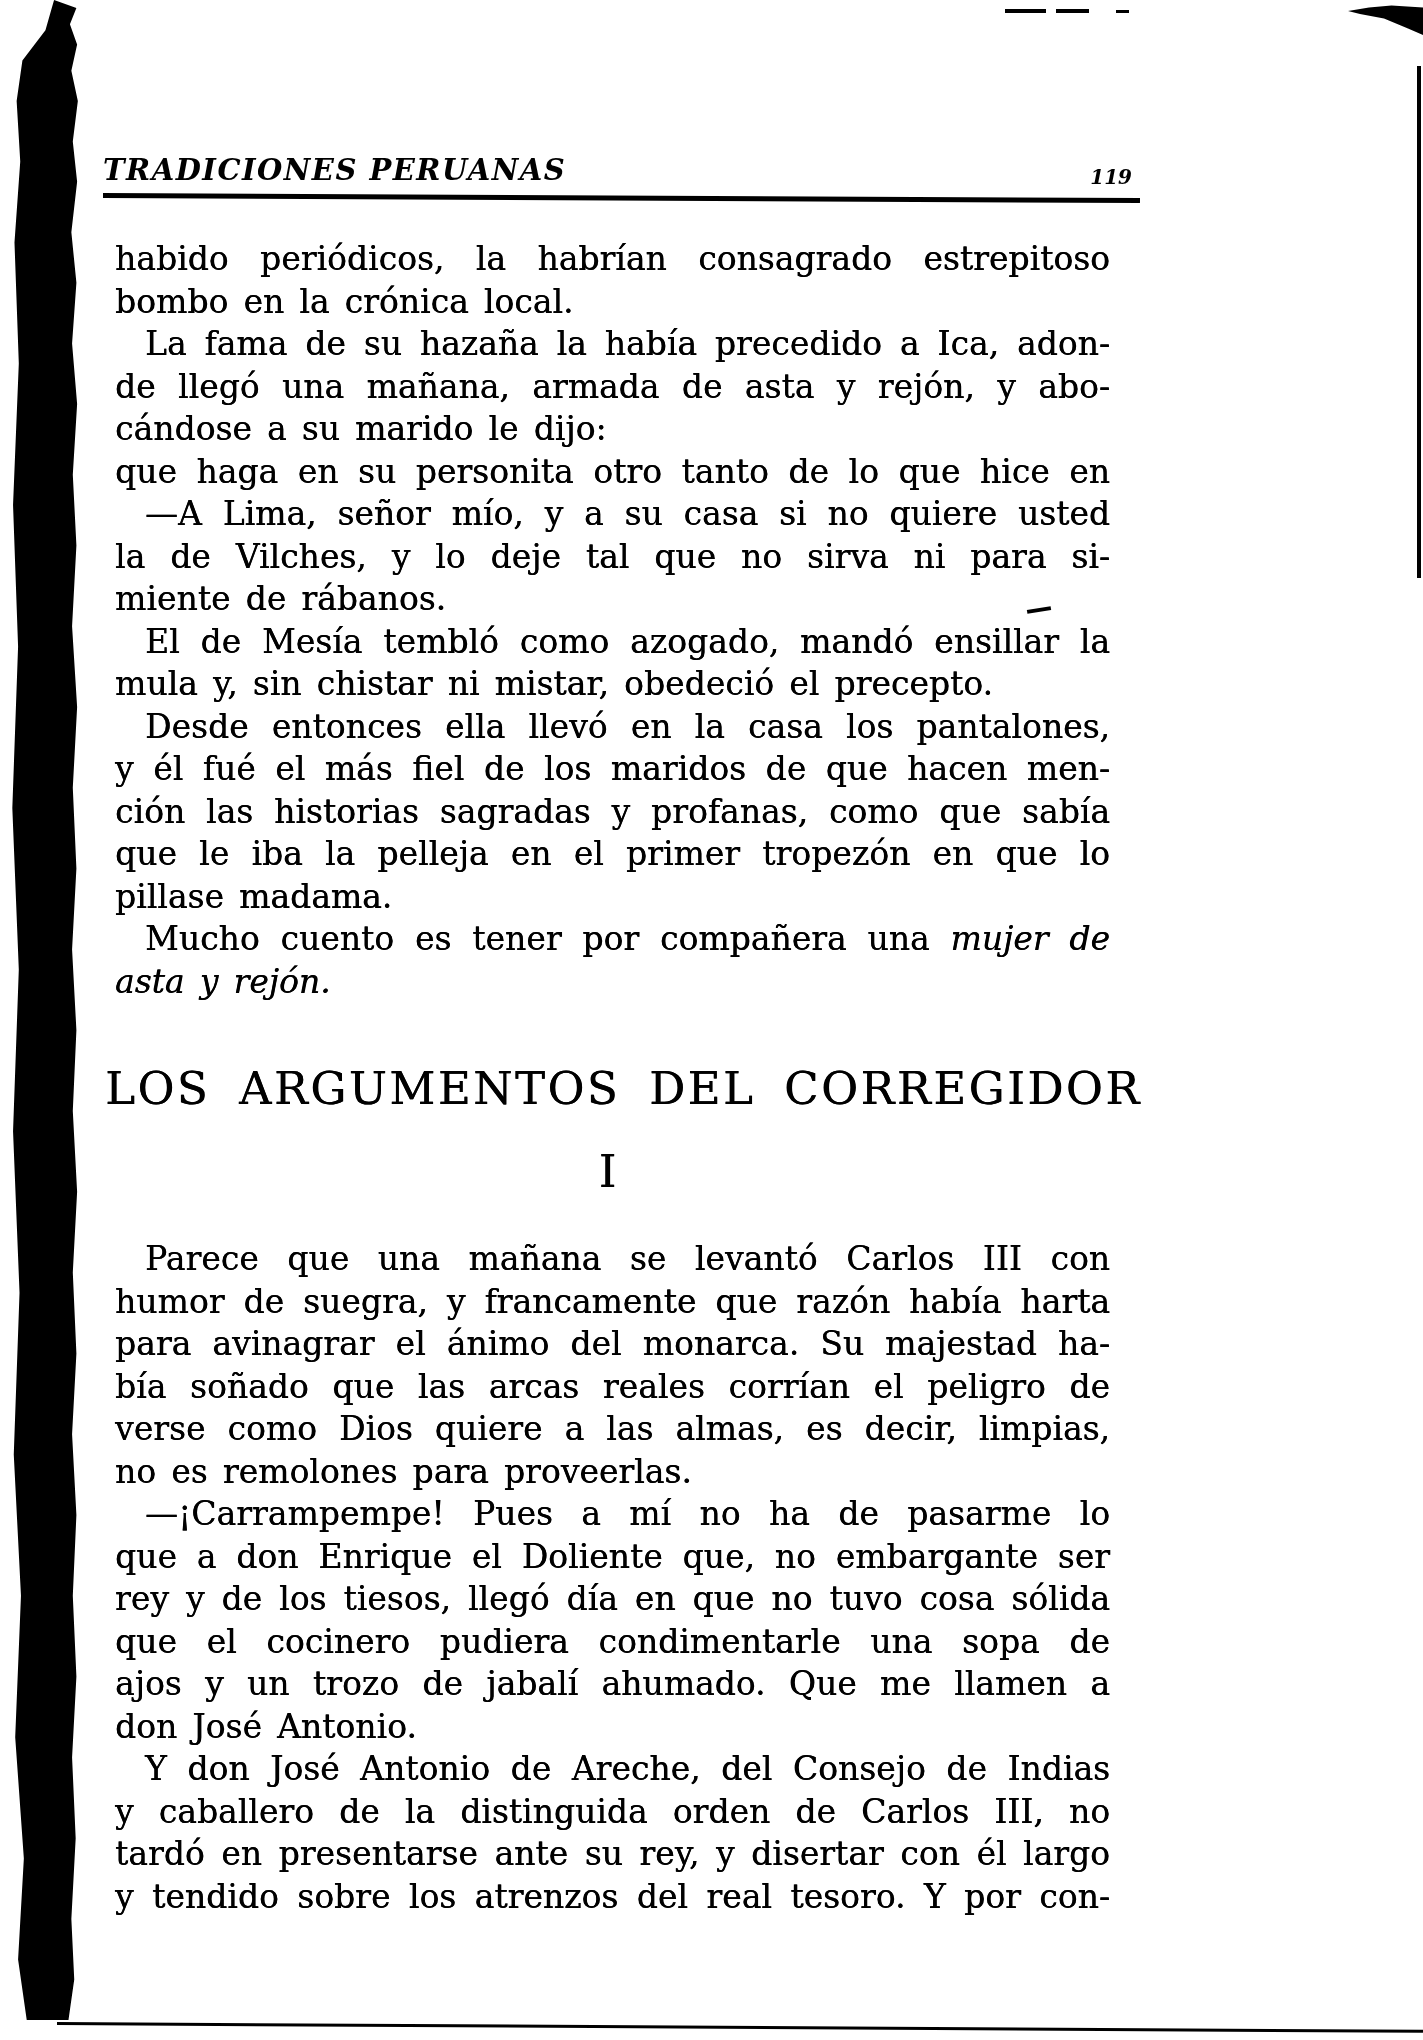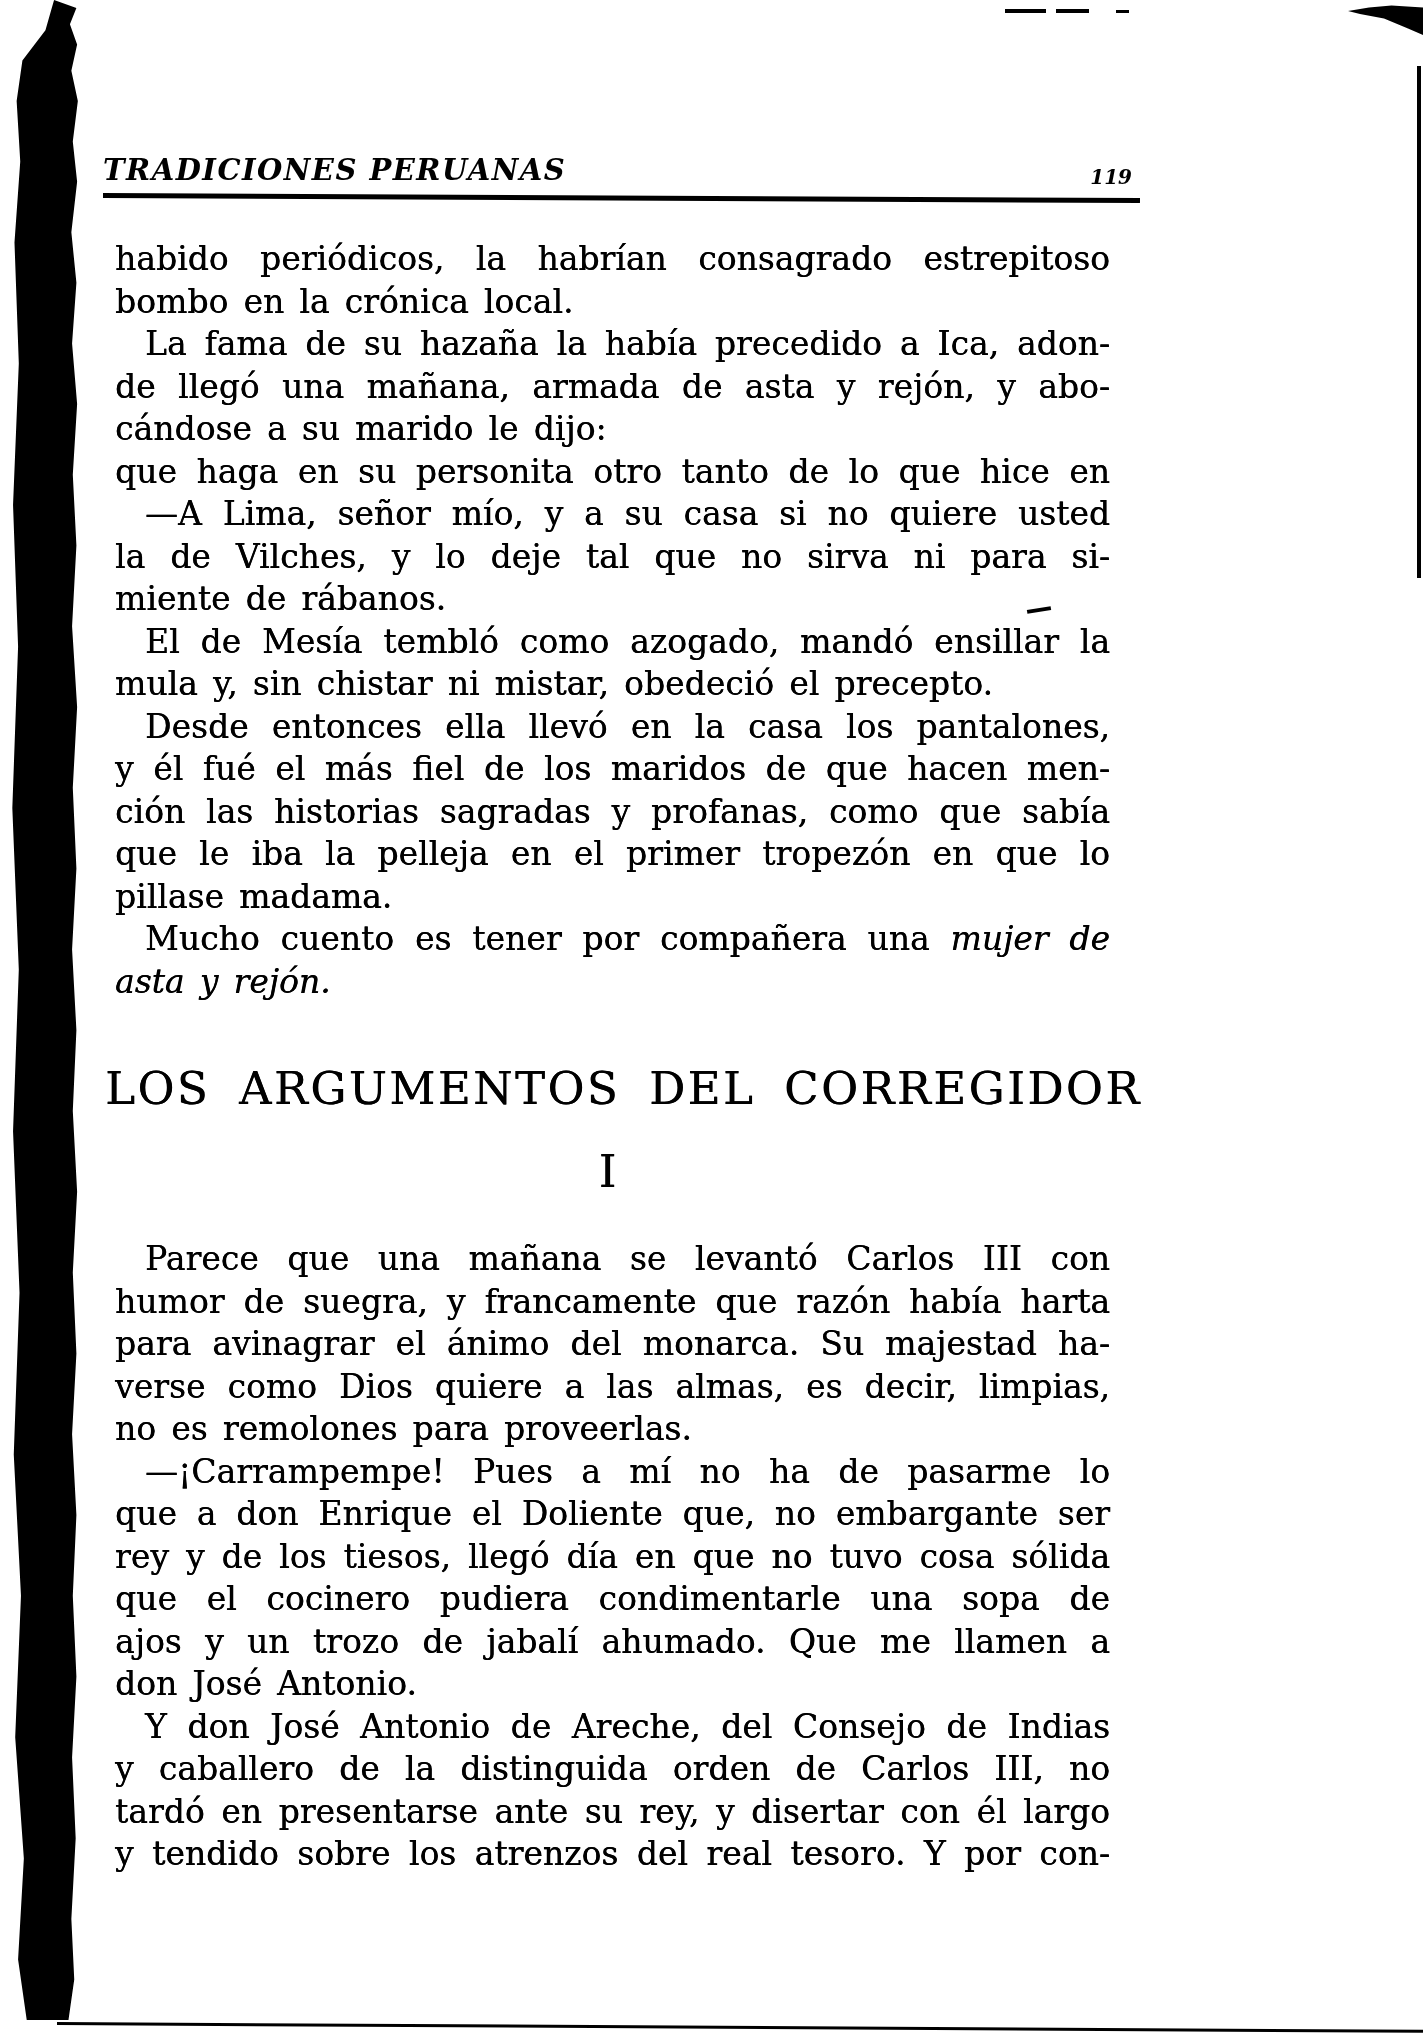--- a/index.html
+++ b/index.html
@@ -117,20 +117,21 @@
       <div class="tline last"><span class="it">asta y rejón.</span></div>
     </div>
 
   <div class="sec-head">LOS ARGUMENTOS DEL CORREGIDOR</div>
   <div class="sec-num">I</div>
 
   <div id="block2" class="textcol">
       <div class="tline ind">Parece que una mañana se levantó Carlos III con</div>
       <div class="tline">humor de suegra, y francamente que razón había harta</div>
       <div class="tline">para avinagrar el ánimo del monarca. Su majestad ha-</div>
+      <div class="tline">bía soñado que las arcas reales corrían el peligro de</div>
       <div class="tline">verse como Dios quiere a las almas, es decir, limpias,</div>
       <div class="tline last">no es remolones para proveerlas.</div>
       <div class="tline ind">—¡Carrampempe! Pues a mí no ha de pasarme lo</div>
       <div class="tline">que a don Enrique el Doliente que, no embargante ser</div>
       <div class="tline">rey y de los tiesos, llegó día en que no tuvo cosa sólida</div>
       <div class="tline">que el cocinero pudiera condimentarle una sopa de</div>
       <div class="tline">ajos y un trozo de jabalí ahumado. Que me llamen a</div>
       <div class="tline last">don José Antonio.</div>
       <div class="tline ind">Y don José Antonio de Areche, del Consejo de Indias</div>
       <div class="tline">y caballero de la distinguida orden de Carlos III, no</div>

